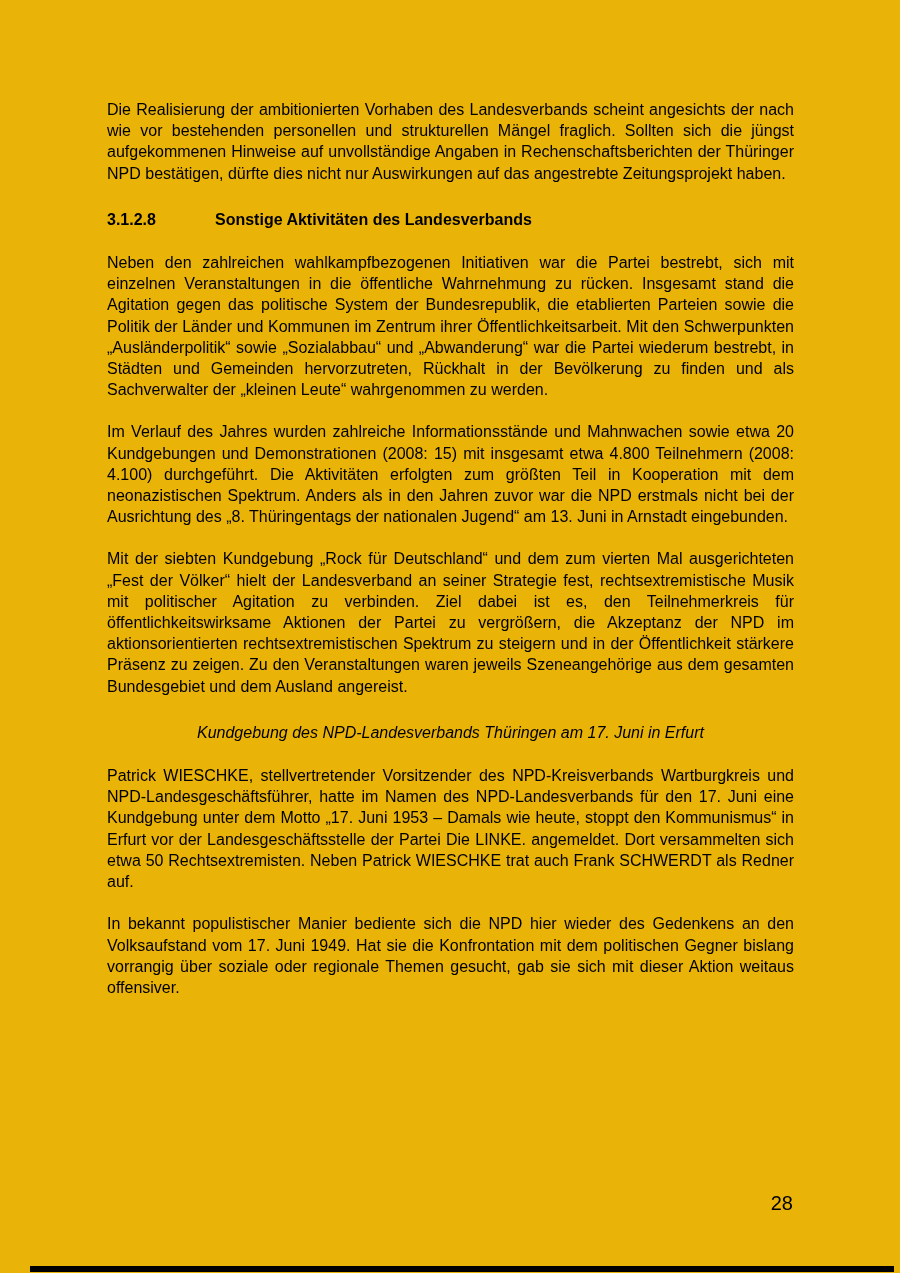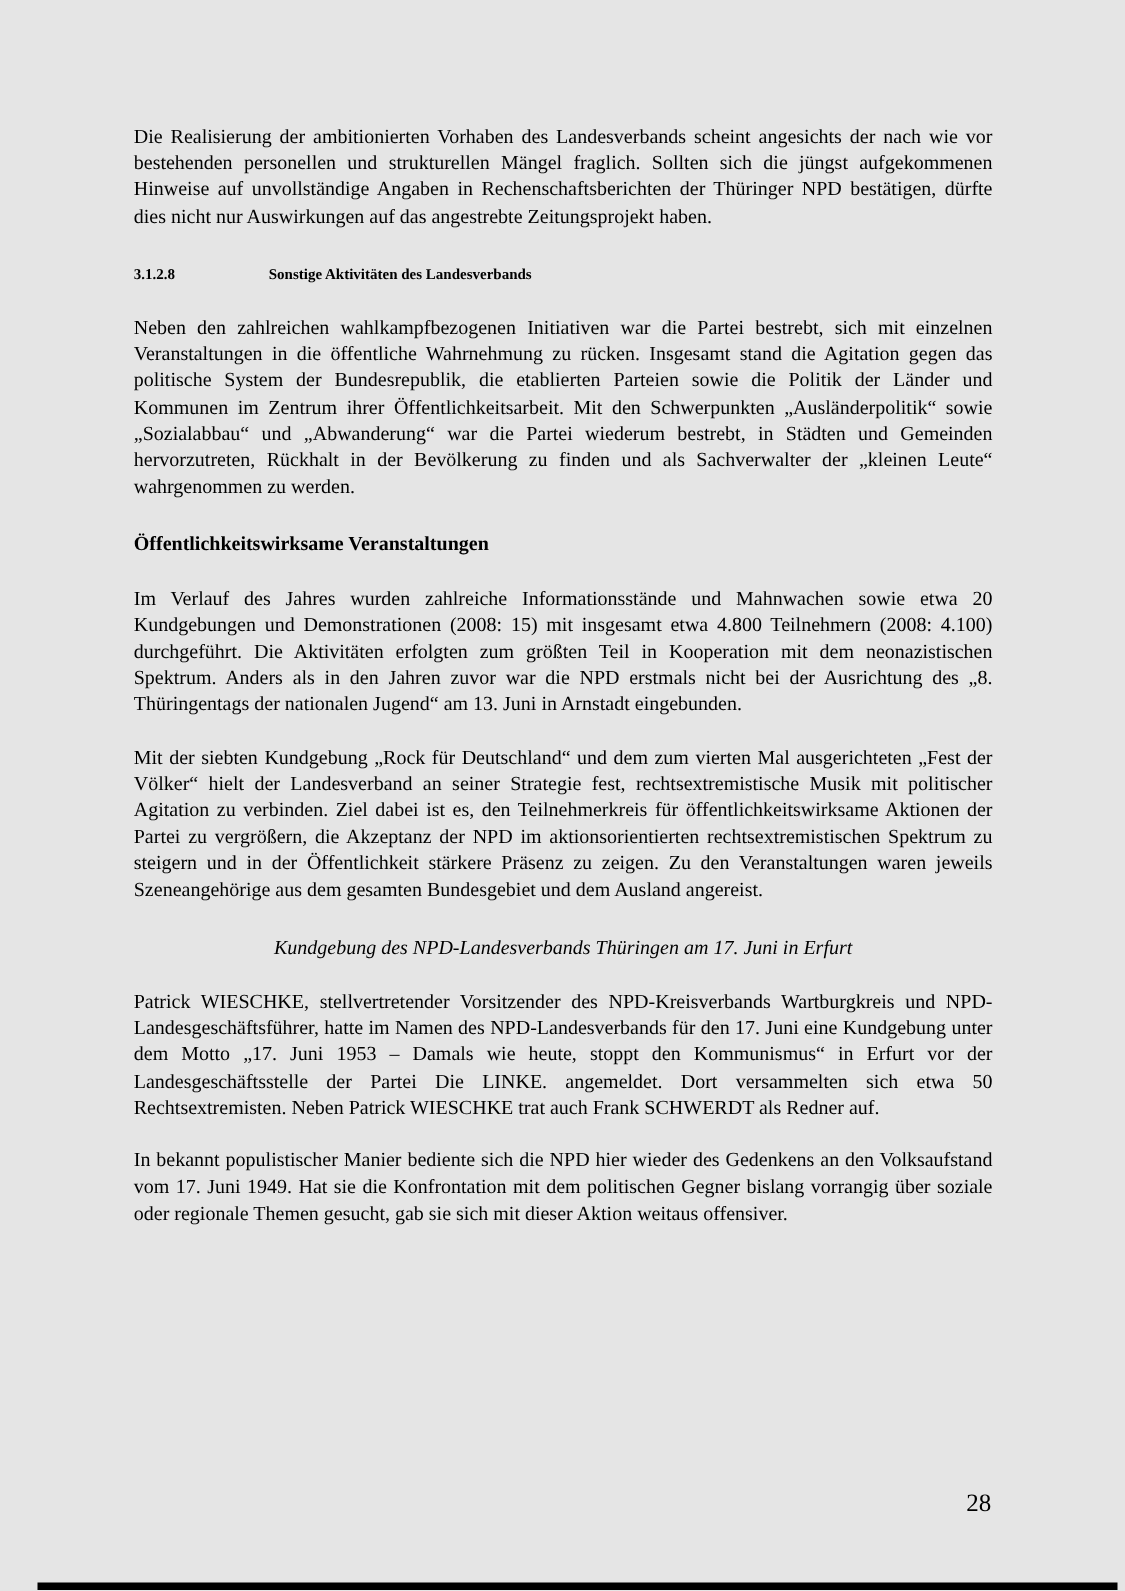--- a/index.html
+++ b/index.html
@@ -3,42 +3,42 @@
 <meta charset="utf-8">
 <style>
   * { box-sizing: border-box; }
   html, body { margin: 0; padding: 0; }
   body { background: #ffffff; }
 
   .page {
     position: relative;
     width: 900px;
     height: 1273px;
-    background: #e5e5e5;
-    font-family: Liberation Serif, serif;
+    background: #eab308;
+    font-family: Liberation Sans, sans-serif;
     color: #000000;
     overflow: hidden;
   }
 
   .content {
     position: absolute;
     left: 107px;
     top: 99px;
     width: 687px;
     font-size: 16px;
     line-height: 21.2px;
     text-align: justify;
   }
 
   .content p {
     margin: 0 0 21px 0;
   }
 
   .section-heading {
-    font-size: 12px;
+    font-size: 16px;
     font-weight: bold;
     margin: 25px 0 22px 0;
     text-align: left;
     white-space: nowrap;
   }
 
   .section-number {
     display: inline-block;
     width: 108px;
   }
@@ -80,21 +80,20 @@
   <div class="content">
 
     <p>Die Realisierung der ambitionierten Vorhaben des Landesverbands scheint angesichts der nach wie vor bestehenden personellen und strukturellen Mängel fraglich. Sollten sich die jüngst aufgekommenen Hinweise auf unvollständige Angaben in Rechenschaftsberichten der Thüringer NPD bestätigen, dürfte dies nicht nur Auswirkungen auf das angestrebte Zeitungsprojekt haben.</p>
 
     <div class="section-heading">
       <span class="section-number">3.1.2.8</span><span class="section-title">Sonstige Aktivitäten des Landesverbands</span>
     </div>
 
     <p>Neben den zahlreichen wahlkampfbezogenen Initiativen war die Partei bestrebt, sich mit einzelnen Veranstaltungen in die öffentliche Wahrnehmung zu rücken. Insgesamt stand die Agitation gegen das politische System der Bundesrepublik, die etablierten Parteien sowie die Politik der Länder und Kommunen im Zentrum ihrer Öffentlichkeitsarbeit. Mit den Schwerpunkten „Ausländerpolitik“ sowie „Sozialabbau“ und „Abwanderung“ war die Partei wiederum bestrebt, in Städten und Gemeinden hervorzutreten, Rückhalt in der Bevölkerung zu finden und als Sachverwalter der „kleinen Leute“ wahrgenommen zu werden.</p>
 
-    <div class="subheading-bold">Öffentlichkeitswirksame Veranstaltungen</div>
 
     <p>Im Verlauf des Jahres wurden zahlreiche Informationsstände und Mahnwachen sowie etwa 20 Kundgebungen und Demonstrationen (2008: 15) mit insgesamt etwa 4.800 Teilnehmern (2008: 4.100) durchgeführt. Die Aktivitäten erfolgten zum größten Teil in Kooperation mit dem neonazistischen Spektrum. Anders als in den Jahren zuvor war die NPD erstmals nicht bei der Ausrichtung des „8. Thüringentags der nationalen Jugend“ am 13. Juni in Arnstadt eingebunden.</p>
 
     <p>Mit der siebten Kundgebung „Rock für Deutschland“ und dem zum vierten Mal ausgerichteten „Fest der Völker“ hielt der Landesverband an seiner Strategie fest, rechtsextremistische Musik mit politischer Agitation zu verbinden. Ziel dabei ist es, den Teilnehmerkreis für öffentlichkeitswirksame Aktionen der Partei zu vergrößern, die Akzeptanz der NPD im aktionsorientierten rechtsextremistischen Spektrum zu steigern und in der Öffentlichkeit stärkere Präsenz zu zeigen. Zu den Veranstaltungen waren jeweils Szeneangehörige aus dem gesamten Bundesgebiet und dem Ausland angereist.</p>
 
     <div class="subheading-italic">Kundgebung des NPD-Landesverbands Thüringen am 17. Juni in Erfurt</div>
 
     <p>Patrick WIESCHKE, stellvertretender Vorsitzender des NPD-Kreisverbands Wartburgkreis und NPD-Landesgeschäftsführer, hatte im Namen des NPD-Landesverbands für den 17. Juni eine Kundgebung unter dem Motto „17. Juni 1953 – Damals wie heute, stoppt den Kommunismus“ in Erfurt vor der Landesgeschäftsstelle der Partei Die LINKE. angemeldet. Dort versammelten sich etwa 50 Rechtsextremisten. Neben Patrick WIESCHKE trat auch Frank SCHWERDT als Redner auf.</p>
 
     <p>In bekannt populistischer Manier bediente sich die NPD hier wieder des Gedenkens an den Volksaufstand vom 17. Juni 1949. Hat sie die Konfrontation mit dem politischen Gegner bislang vorrangig über soziale oder regionale Themen gesucht, gab sie sich mit dieser Aktion weitaus offensiver.</p>

